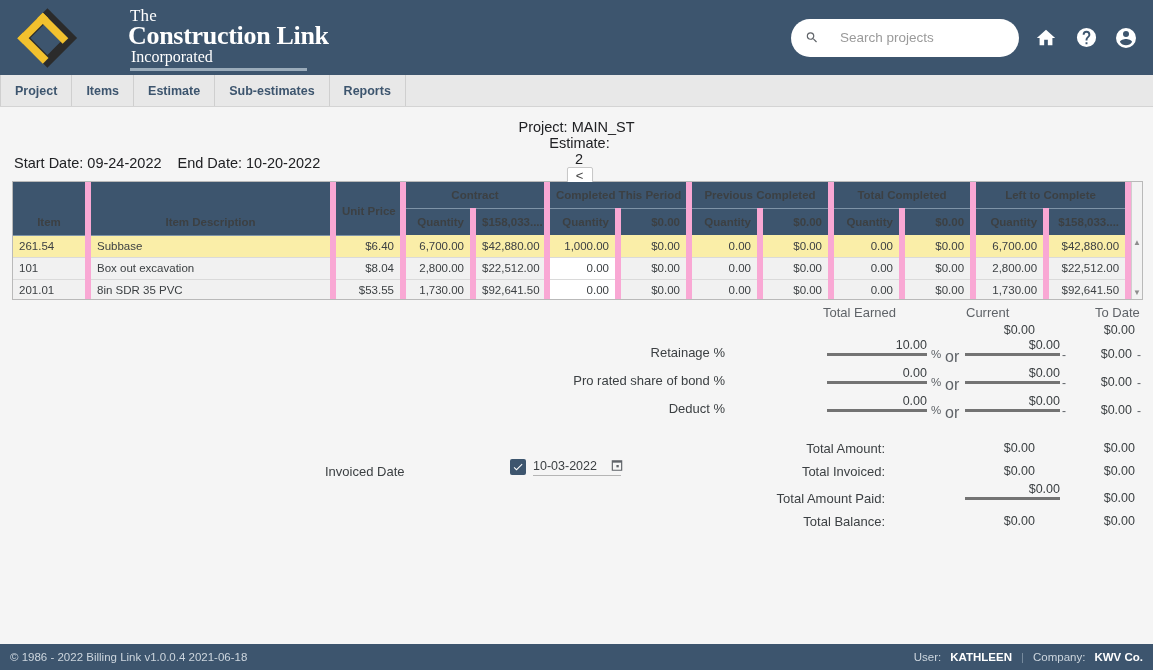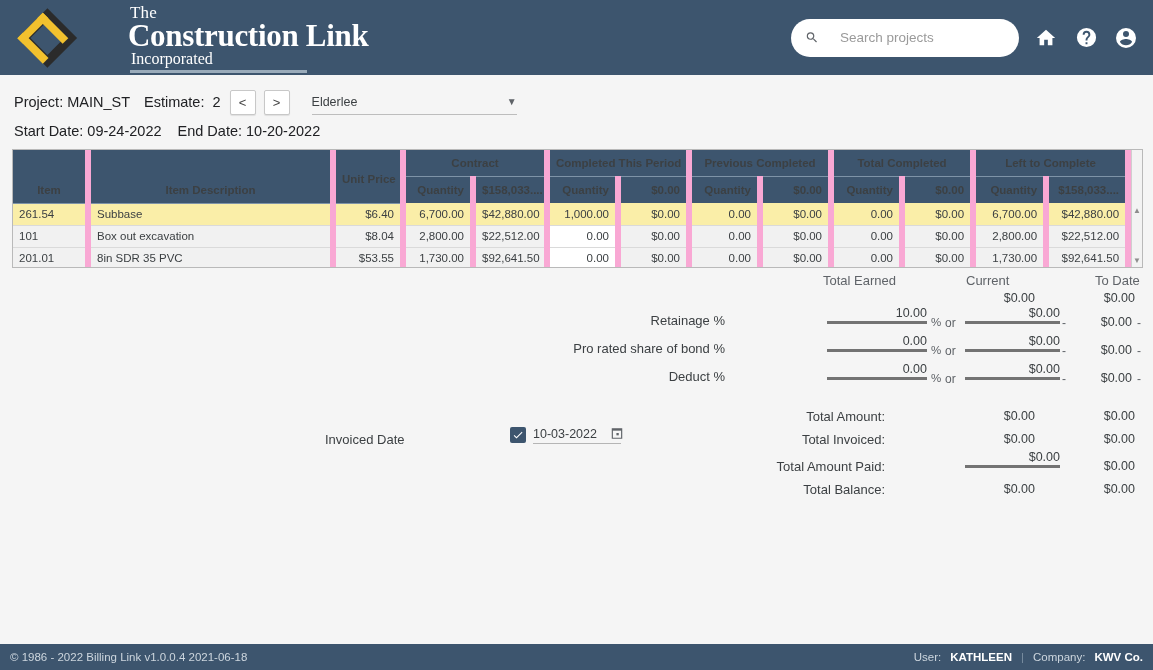--- a/index.html
+++ b/index.html
@@ -15,21 +15,21 @@
   .header {
     height: 75px; background: #3d556e;
     display: flex; align-items: center; padding: 0 14px 0 10px;
   }
   .logo-wrap { display: flex; align-items: center; gap: 10px; }
   .logo-mark { width: 72px; height: 66px; flex: none; }
   .logo-text { color: #fff; line-height: 1; padding-top: 2px; margin-left: 36px; }
   .logo-the { font-family: "Liberation Serif", serif; font-size: 17px; letter-spacing: .2px; margin-left: 2px; }
   .logo-main {
     font-family: "Liberation Serif", serif; font-weight: bold;
-    font-size: 31px; letter-spacing: -0.3px; margin-top: -1px;
+    font-size: 26px; letter-spacing: -0.3px; margin-top: -1px;
   }
   .logo-inc {
     font-family: "Liberation Serif", serif; font-size: 16px;
     margin-left: 3px; margin-top: 0px;
   }
   .logo-rule { height: 3px; background: #9aabba; margin-top: 3px; width: 177px; margin-left: 2px; }
 
   .header-right { margin-left: auto; display: flex; align-items: center; gap: 14px; }
   .search-box {
     width: 228px; height: 38px; background: #fff; border-radius: 19px;
@@ -49,21 +49,21 @@
   }
   .nav-item {
     display: flex; align-items: center; padding: 0 14px;
     font-size: 12.5px; font-weight: bold; color: #3d556e;
     border-right: 1px solid #cfcfcf; cursor: pointer; white-space: nowrap;
   }
   .nav-item:first-child { border-left: 1px solid #cfcfcf; }
 
   
   .projectbar { padding: 12px 0 0 14px; }
-  .pb-row1 { display: flex; align-items: center; height: 30px; gap: 0; }
+  .pb-row1 { display: flex; align-items: center; height: 30px; gap: 0; flex-direction: column; }
   .pb-label { font-size: 14.5px; color: #202124; margin-right: 14px; white-space: nowrap; }
   .pb-label.tight { margin-right: 8px; }
   .pb-num { font-size: 14.5px; color: #202124; margin-right: 9px; }
   .arrow-btn {
     width: 26px; height: 25px; background: #fff; border: 1px solid #c8c8c8;
     border-radius: 2px; font-size: 13px; color: #444; cursor: pointer;
     display: flex; align-items: center; justify-content: center; margin-right: 8px;
     box-shadow: 0 1px 1px rgba(0,0,0,.09);
   }
   .pb-select {
@@ -110,21 +110,21 @@
   .f-label { position: absolute; font-size: 13px; color: #3c4043; text-align: right; }
   .f-under {
     position: absolute; border-bottom: 3px solid #737373; height: 20px;
     display: flex; align-items: flex-end; justify-content: flex-end;
     font-size: 12.5px; color: #3c4043; padding-bottom: 1px;
   }
   .f-val {
     position: absolute; font-size: 12.5px; color: #3c4043; text-align: right;
   }
   .f-pct { position: absolute; font-size: 11.5px; color: #5f6368; }
-  .f-or { position: absolute; font-size: 12px; color: #5f6368; }
+  .f-or { position: absolute; font-size: 16px; color: #5f6368; }
   .f-dash { position: absolute; font-size: 12px; color: #5f6368; }
 
   .chk {
     position: absolute; width: 16px; height: 16px; background: #3d556e;
     border-radius: 2px; display: flex; align-items: center; justify-content: center;
     cursor: pointer;
   }
   .date-field {
     position: absolute; width: 88px; border-bottom: 1px solid #b5b5b5;
     font-size: 12.5px; color: #3c4043; padding-bottom: 2px;
@@ -185,20 +185,27 @@
           </svg>
       </div>
       <div class="hdr-icon">
         <svg width="24" height="24" viewBox="0 0 24 24">
             <path fill="#ffffff" d="M12 2a10 10 0 100 20 10 10 0 000-20zm0 3a3 3 0 110 6 3 3 0 010-6zm0 14.2a7.2 7.2 0 01-6-3.22c.03-1.99 4-3.08 6-3.08 1.99 0 5.97 1.09 6 3.08a7.2 7.2 0 01-6 3.22z"></path>
           </svg>
       </div>
     </div>
   </div>
 
+  <div class="navbar">
+    <div class="nav-item">Project</div>
+    <div class="nav-item">Items</div>
+    <div class="nav-item">Estimate</div>
+    <div class="nav-item">Sub-estimates</div>
+    <div class="nav-item">Reports</div>
+  </div>
 
   <div class="projectbar">
     <div class="pb-row1">
       <span class="pb-label">Project: MAIN_ST</span>
       <span class="pb-label tight">Estimate:</span>
       <span class="pb-num">2</span>
       <div class="arrow-btn">&lt;</div>
       <div class="arrow-btn">&gt;</div>
       <div class="pb-select">
         <span class="pb-select-val">Elderlee</span>

